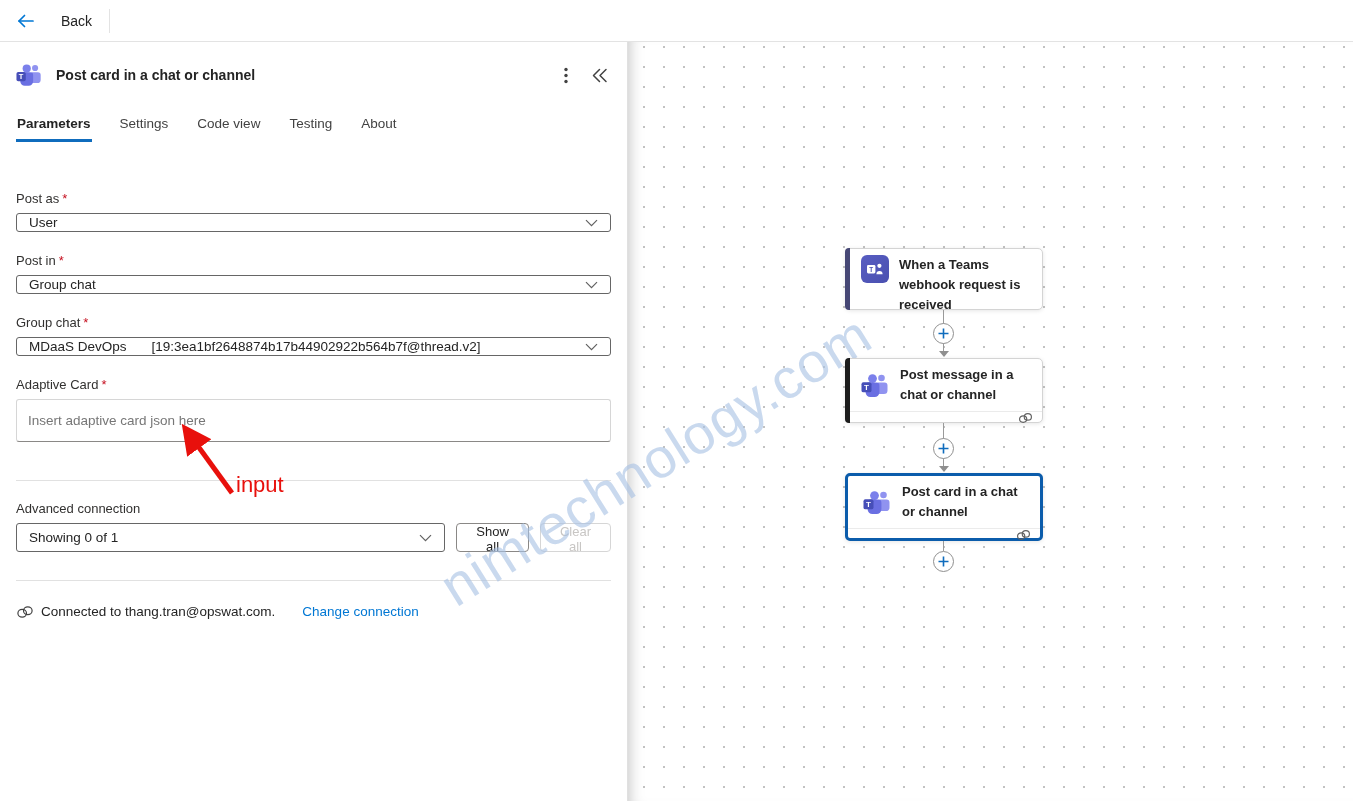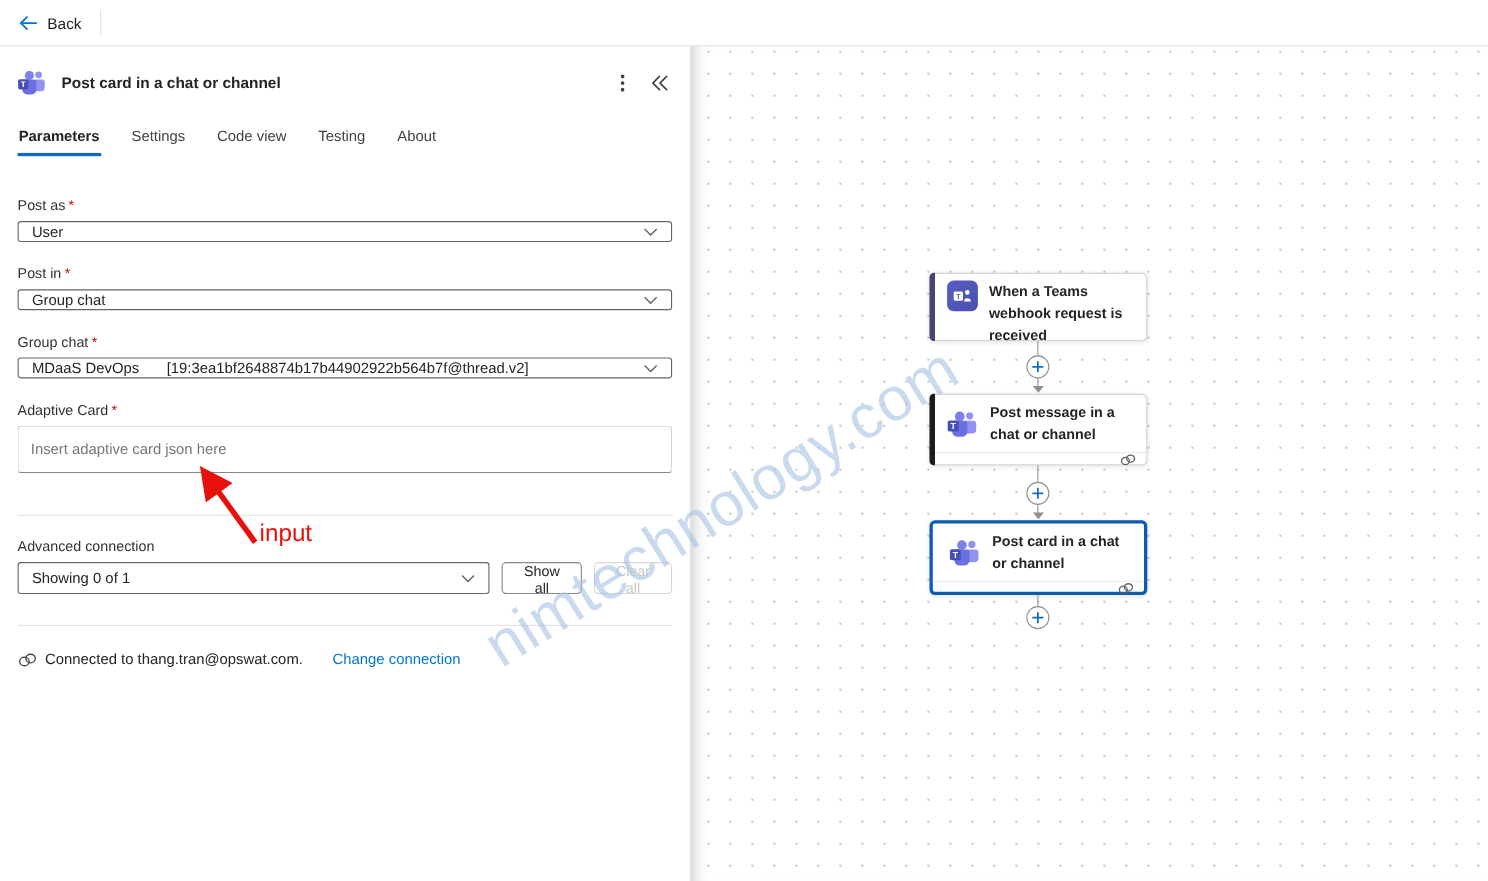--- a/index.html
+++ b/index.html
@@ -2,21 +2,21 @@
 <html><head>
 <meta charset="utf-8">
 <style>
   * { margin:0; padding:0; box-sizing:border-box; }
   html,body { width:1353px; height:801px; overflow:hidden; background:#fff;
     font-family:"Liberation Sans", sans-serif; color:#242424; }
 
   
   .topbar { height:42px; display:flex; align-items:center; background:#fff;
     border-bottom:1px solid #e3e3e3; position:relative; z-index:8; }
-  .back-btn { display:flex; align-items:center; gap:9px; padding:0 17px; cursor:pointer;
+  .back-btn { display:flex; align-items:center; gap:27px; padding:0 17px; cursor:pointer;
     font-size:14px; color:#242424; height:100%; }
   .tb-divider { width:1px; height:24px; background:#e3e3e3; }
   .tb-title { font-size:14px; margin-left:20px; color:#242424; }
 
   
   .main { display:flex; height:759px; position:relative; }
   .panel { width:628px; background:#fff; position:relative; flex:0 0 628px;
     border-right:1px solid #e0e0e0; z-index:1; }
   .panel-inner { padding:0 16px; }
   .canvas { flex:1; position:relative;
@@ -30,21 +30,21 @@
   .p-header-icons { margin-left:auto; display:flex; align-items:center; gap:23px; padding-right:3px; }
   .icon-btn { cursor:pointer; display:flex; align-items:center; }
 
   
   .tabs { display:flex; gap:27px; margin-top:29px; font-size:13.5px; color:#424242; }
   .tab { padding:0 1px 8px 1px; cursor:pointer; border-bottom:3px solid transparent; }
   .tab.active { font-weight:bold; color:#242424; border-bottom-color:#0f6cbd; }
 
   
   .field-label { font-size:13px; color:#323130; margin:21px 0 7px; }
-  .field-label.first { margin-top:37px; }
+  .field-label.first { margin-top:49px; }
   .req { color:#c50f1f; margin-left:3px; }
   .combo { height:19px; border:1px solid #666; border-radius:3px; background:#fff;
     display:flex; align-items:center; padding:0 12px; font-size:13.5px; color:#242424;
     cursor:pointer; }
   .combo .cval { flex:0 0 auto; }
   .combo .cval-id { margin-left:25px; }
   .combo .chev { margin-left:auto; display:flex; }
   .text-input { width:100%; height:43px; border:1px solid #d6d6d6; border-bottom:1px solid #8a8886;
     border-radius:3px; padding:0 11px; font-size:13.5px; color:#242424; outline:none;
     font-family:"Liberation Sans",sans-serif; }

